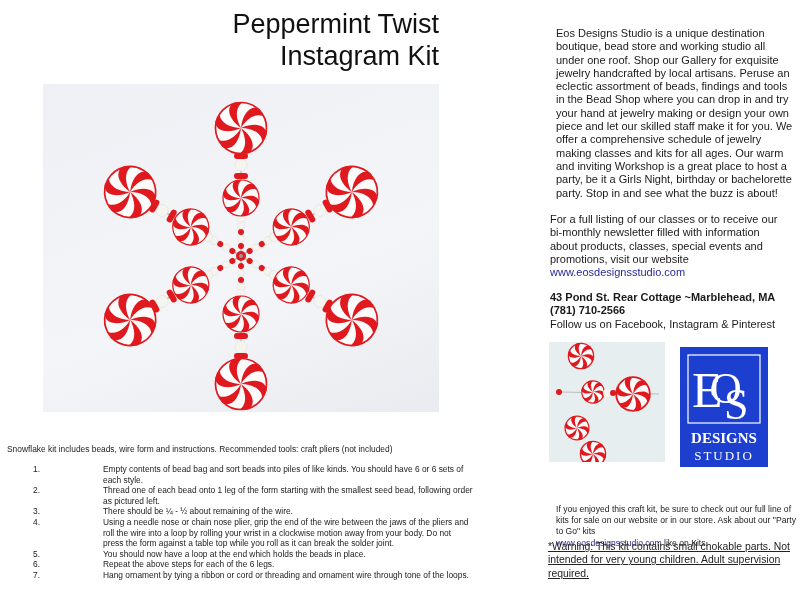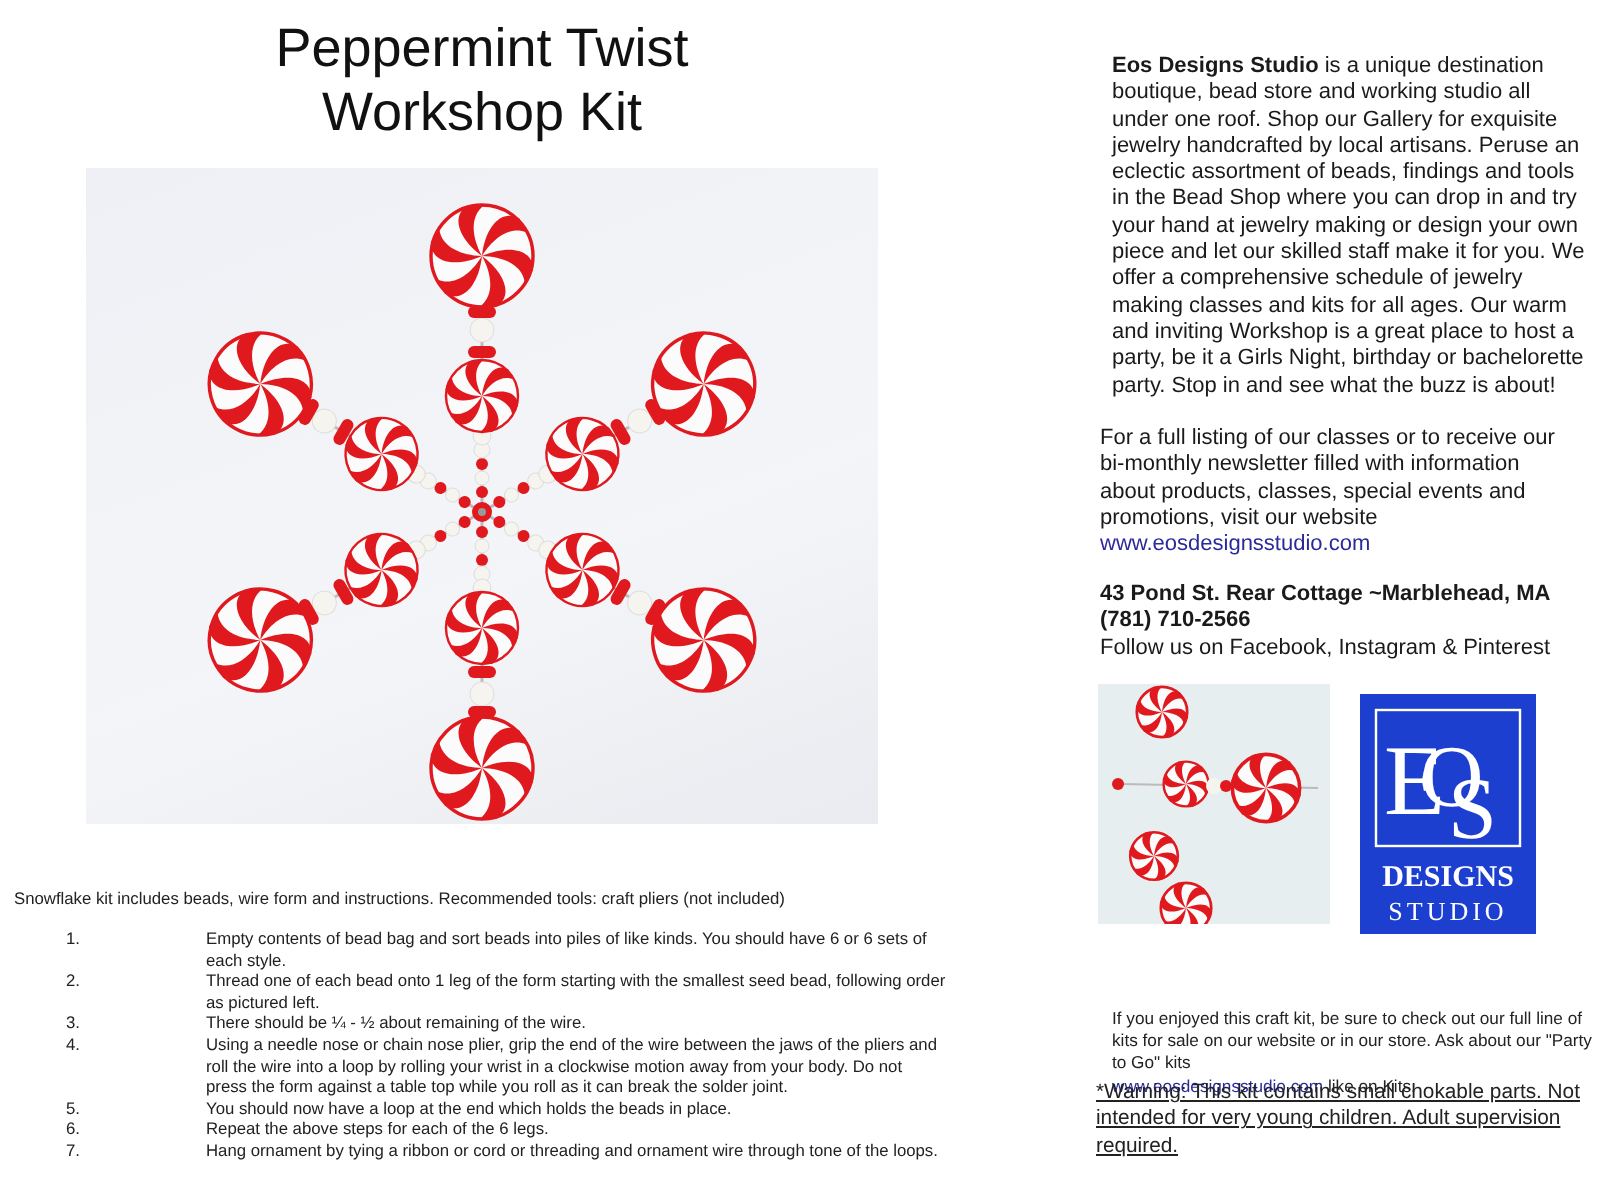--- a/index.html
+++ b/index.html
@@ -1,43 +1,43 @@
 <!DOCTYPE html>
 <html><head>
 <meta charset="utf-8">
 <style>
   html, body { margin:0; padding:0; background:#ffffff; }
   body { width:800px; height:601px; position:relative; overflow:hidden; font-family:"Liberation Sans", sans-serif; color:#1a1a1a; }
-  .title { position:absolute; left:43px; top:8px; width:396px; text-align:center; font-size:27px; line-height:32px; color:#111; }
+  .title { position:absolute; left:43px; top:8px; width:396px; text-align:right; font-size:27px; line-height:32px; color:#111; }
   .photo { position:absolute; left:43px; top:84px; width:396px; height:328px; background:linear-gradient(160deg,#eef0f5 0%,#f4f5f8 60%,#e9ebf0 100%); overflow:hidden; }
   .photo svg { width:100%; height:100%; display:block; }
   .intro { position:absolute; left:7px; top:444px; font-size:8.4px; color:#222; white-space:nowrap; }
   .steps { position:absolute; left:33px; top:464px; width:440px; font-size:8.4px; line-height:10.6px; color:#222; margin:0; padding:0; list-style:none; }
   .steps li { display:flex; }
   .steps .num { width:33px; flex:none; }
   .steps .txt { flex:1;padding-left:37px; }
   .about { position:absolute; left:556px; top:27px; width:240px; font-size:11px; line-height:13.3px; color:#1a1a1a; }
-  .about b { font-weight:bold;margin-top:48px; }
+  .about b { font-weight:normal;margin-top:48px; }
   .listing { position:absolute; left:550px; top:213px; width:240px; font-size:11px; line-height:13.3px; text-align:left; }
   .link { color:#2a2a9a; }
   .contact { position:absolute; left:550px; top:291px; width:242px; text-align:left; font-size:11px; line-height:13.3px; }
   .contact .b { font-weight:bold; }
   .small-photo { position:absolute; left:549px; top:342px; width:116px; height:120px; background:#e6eef0; overflow:hidden; }
   .small-photo svg { width:100%; height:100%; display:block; }
   .logo { position:absolute; left:680px; top:347px; width:88px; height:120px; background:#1d3fd0; }
   .logo svg { width:100%; height:100%; display:block; }
   .enjoy { position:absolute; left:556px; top:504px; width:244px; font-size:8.6px; line-height:11.2px; color:#222; }
   .warn { position:absolute; left:548px; top:540px; width:250px; font-size:10.4px; line-height:13.3px; color:#222;text-decoration:underline; }
 </style>
 </head>
 <body>
 
 <div class="title">
   <div>Peppermint Twist</div>
-  <div>Workshop Kit</div>
+  <div>Instagram Kit</div>
 </div>
 
 <div class="photo">
   <svg viewBox="0 0 396 328">
     <defs>
       <g id="candy">
         <circle r="30" fill="#fbfbfb" stroke="#d8d8d8" stroke-width="1"></circle>
         <path d="M0 0 C 6 -10, 16 -18, 26 -14 L 22 -22 C 12 -28, 2 -18, 0 0Z" fill="#e0191f"></path>
         <g transform="rotate(60)">
             <path d="M0 0 C 6 -10, 16 -18, 26 -14 L 22 -22 C 12 -28, 2 -18, 0 0Z" fill="#e0191f"></path>

